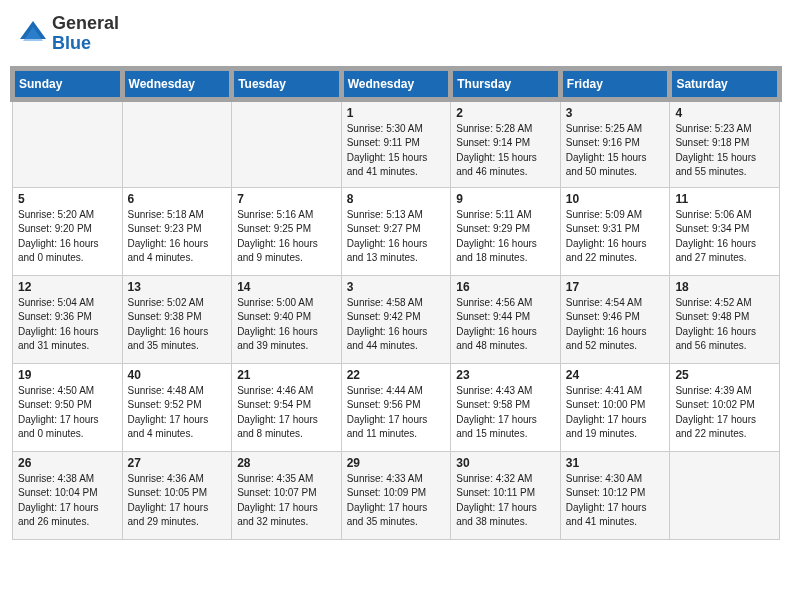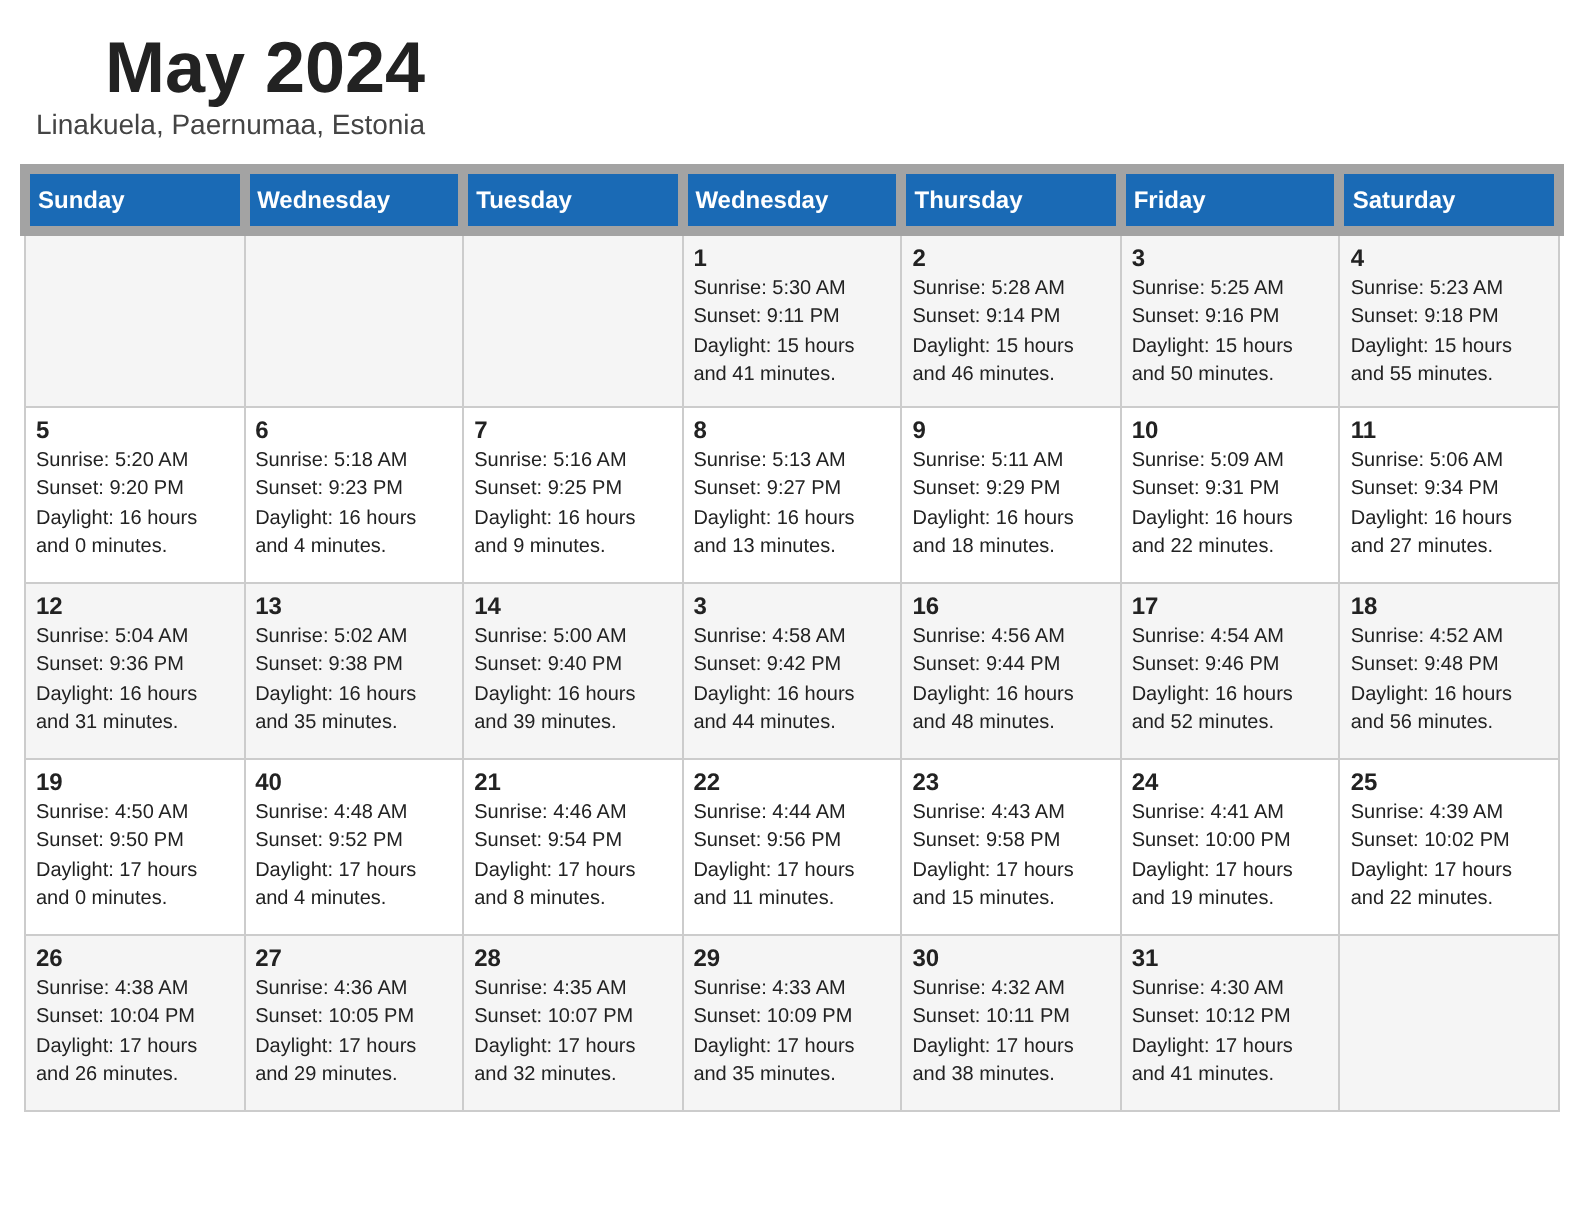--- a/index.html
+++ b/index.html
@@ -94,23 +94,29 @@
       color: #222;
     }
     .empty-cell {
       background-color: #f5f5f5;
     }
   </style>
 </head>
 <body>
 
 <div class="header">
-  <div class="title-block">
-    <div class="month-title">May 2024</div>
-    <div class="subtitle">Linakuela, Paernumaa, Estonia</div>
+  <div class="logo">
+    <svg class="logo-icon" viewBox="0 0 30 30" xmlns="http://www.w3.org/2000/svg">
+      <polygon points="15,2 28,20 2,20" fill="#1a6ab5"></polygon>
+      <polygon points="15,8 25,22 5,22" fill="#3a8fe0" opacity="0.5"></polygon>
+    </svg>
+    <div class="logo-text">
+      <span class="logo-general">General</span>
+      <span class="logo-blue">Blue</span>
+    </div>
   </div>
 </div>
 
 <table>
   <thead>
     <tr>
         <th>Sunday</th>
         <th>Wednesday</th>
         <th>Tuesday</th>
         <th>Wednesday</th>

